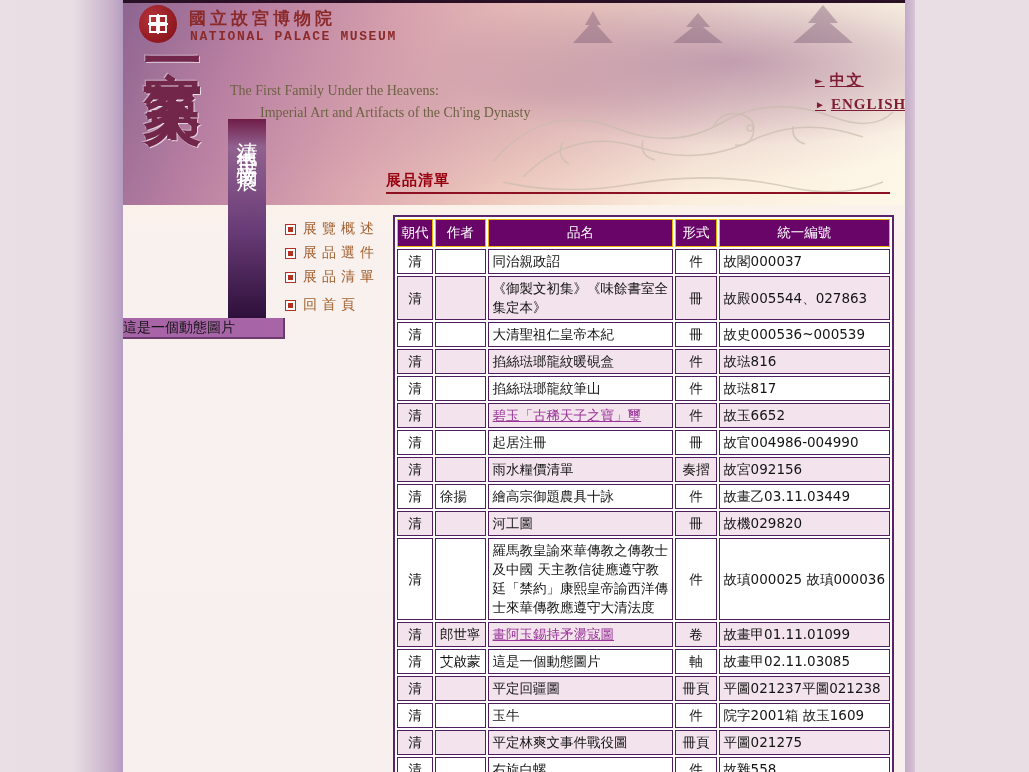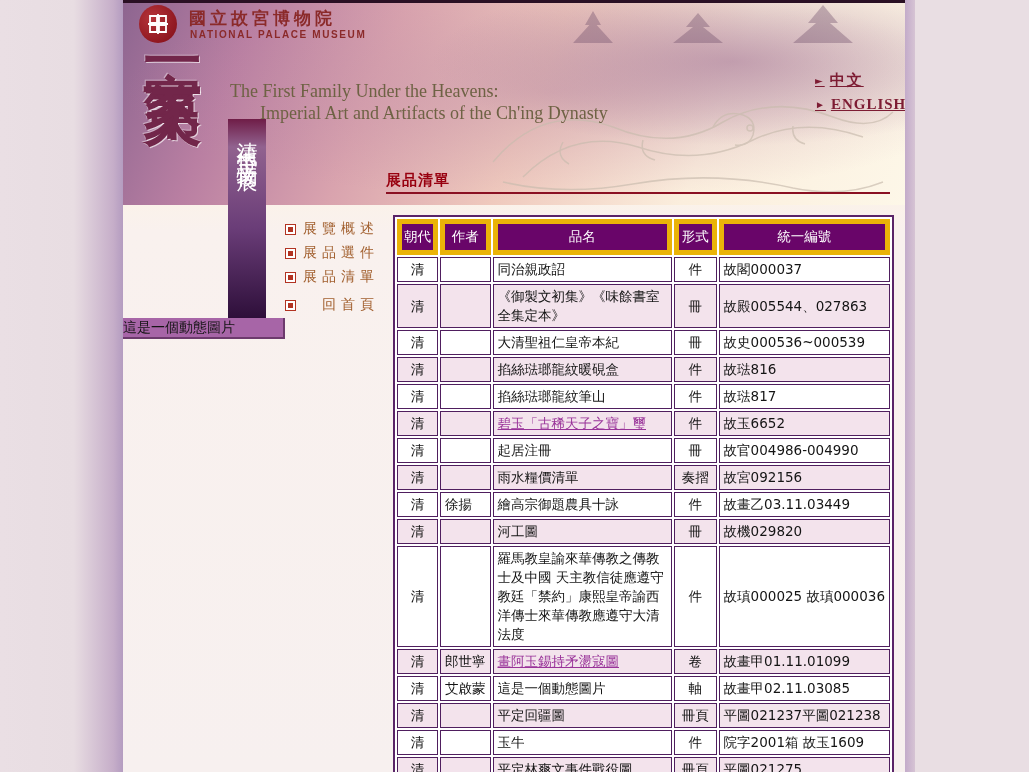--- a/index.html
+++ b/index.html
@@ -25,26 +25,26 @@
 
   .dragon-svg{position:absolute;left:340px;top:82px;opacity:.75;}
   .pagoda-svg{position:absolute;left:430px;top:3px;opacity:.8;}
 
   
   .seal{position:absolute;left:16px;top:5px;width:38px;height:38px;border-radius:50%;
     background:radial-gradient(circle at 35% 35%,#b5343a,#8d161f 75%);
     display:flex;align-items:center;justify-content:center;}
   .museum-zh{position:absolute;left:66px;top:7px;font-size:17px;font-weight:bold;color:#8b2a2a;
     letter-spacing:4px;font-family:"DejaVu Serif","Liberation Serif",serif;}
-  .museum-en{position:absolute;left:67px;top:29px;font-size:10px;font-weight:bold;color:#8b2a2a;
-    letter-spacing:1.6px;font-family:Liberation Sans, sans-serif;}
+  .museum-en{position:absolute;left:67px;top:29px;font-size:13px;font-weight:bold;color:#8b2a2a;
+    letter-spacing:1.6px;font-family:Liberation Mono, monospace;}
 
   
   .title-en{position:absolute;left:107px;top:80px;color:#6e6244;
-    font-family:"Liberation Serif","DejaVu Serif",serif;font-size:18px;line-height:22px;}
+    font-family:"Liberation Serif","DejaVu Serif",serif;font-size:14px;line-height:22px;}
   .title-en .l2{padding-left:30px;}
 
   
   .lang{position:absolute;left:692px;color:#7d1c33;font-weight:bold;cursor:pointer;white-space:nowrap;text-decoration:underline;}
   .lang .arr{font-size:10px;margin-right:5px;position:relative;top:-1px;}
   .lang-zh{top:71px;font-size:15px;letter-spacing:2px;}
   .lang-en{top:96px;font-size:15px;font-family:"Liberation Serif",serif;letter-spacing:1px;}
 
   
   .calligraphy{position:absolute;left:14px;top:48px;height:290px;
@@ -57,42 +57,42 @@
   .banner{position:absolute;left:105px;top:119px;width:38px;height:199px;
     background:linear-gradient(180deg,#6f1d47 0%,#91628f 14%,#6a3d78 55%,#2e0f3a 100%);
     display:flex;align-items:flex-start;justify-content:center;}
   .banner-text{writing-mode:vertical-rl;text-orientation:upright;color:#fff;
     font-size:21px;letter-spacing:5px;margin-top:6px;
     font-family:"DejaVu Serif","Liberation Serif",serif;}
 
   
   .menu{position:absolute;left:162px;top:222px;}
   .menu-item{display:flex;align-items:center;margin-bottom:10px;cursor:pointer;height:14px;}
-  .menu-item.last{margin-top:14px;justify-content:space-between;}
+  .menu-item.last{margin-top:14px;}
   .bullet{width:9px;height:9px;border:1px solid #b23322;background:#fff;position:relative;
     margin-right:7px;flex:0 0 auto;}
   .bullet::after{content:'';position:absolute;left:2px;top:2px;right:2px;bottom:2px;background:#b23322;}
   .menu-label{font-size:14px;color:#a2602f;letter-spacing:5px;white-space:nowrap;}
 
   
   .dyn-box{position:absolute;left:0px;top:318px;width:160px;height:19px;background:#a765a7;
     border-right:2px solid #6d3a6d;border-bottom:2px solid #6d3a6d;
     display:flex;align-items:center;}
   .dyn-text{font-size:14px;color:#141414;white-space:nowrap;line-height:19px;}
 
   
   .main{position:absolute;left:263px;top:170px;width:508px;}
   .page-heading{display:inline-block;font-size:15px;font-weight:bold;color:#98000f;
     letter-spacing:1px;padding-bottom:3px;}
   .heading-rule{width:504px;border-bottom:2px solid #8a1022;margin-top:-1px;}
 
   table.listing{border-collapse:separate;border-spacing:2px;margin-top:21px;margin-left:7px;
     background:#fff;border:2px solid #5a2468;}
   table.listing th{background:#690569;color:#fff;font-weight:normal;font-size:13.5px;
-    padding:4px 2px;border:5px solid #eab308;white-space:nowrap;}
+    padding:4px 2px;border:1px solid #eab308;white-space:nowrap;}
   table.listing td{font-size:13.5px;color:#141414;background:#fff;border:1px solid #4f1e5e;
     padding:2px 4px;line-height:19px;vertical-align:middle;}
   table.listing tr.alt td{background:#f3e3ec;}
   td.c{text-align:center;white-space:nowrap;}
   td.name{width:266px;}
   td.num{width:148px;white-space:nowrap;}
   td.author{width:40px;white-space:nowrap;padding:2px 1px;margin-left:36px;}
   td.dyn{width:28px;}
   td.form{width:34px;padding:2px 1px;}
   td.name.lnk{color:#993399;text-decoration:underline;cursor:pointer;}

